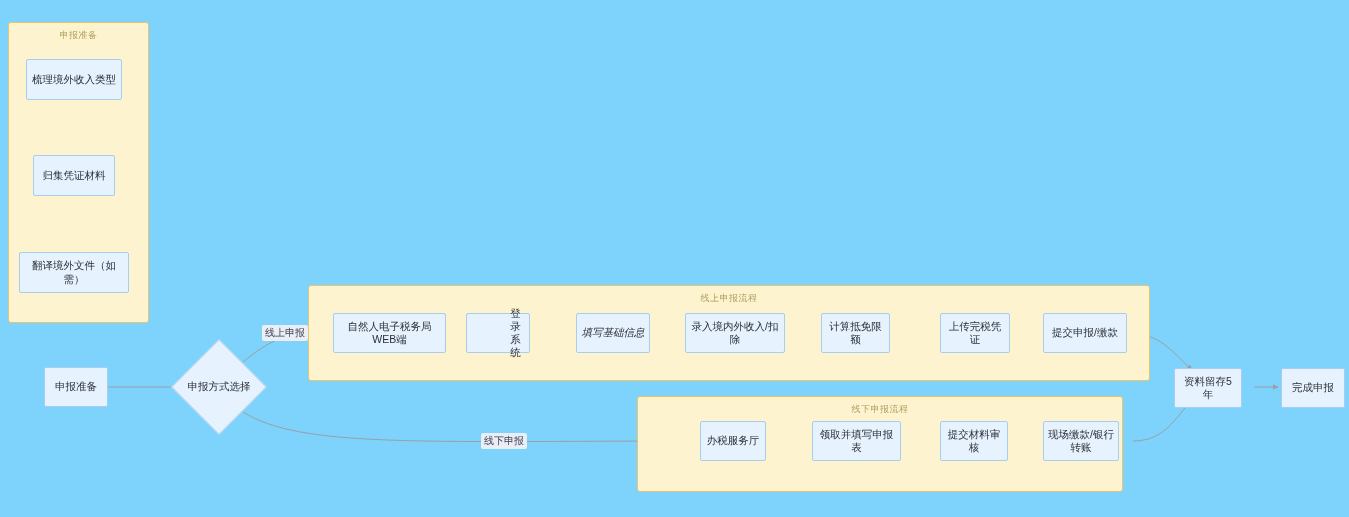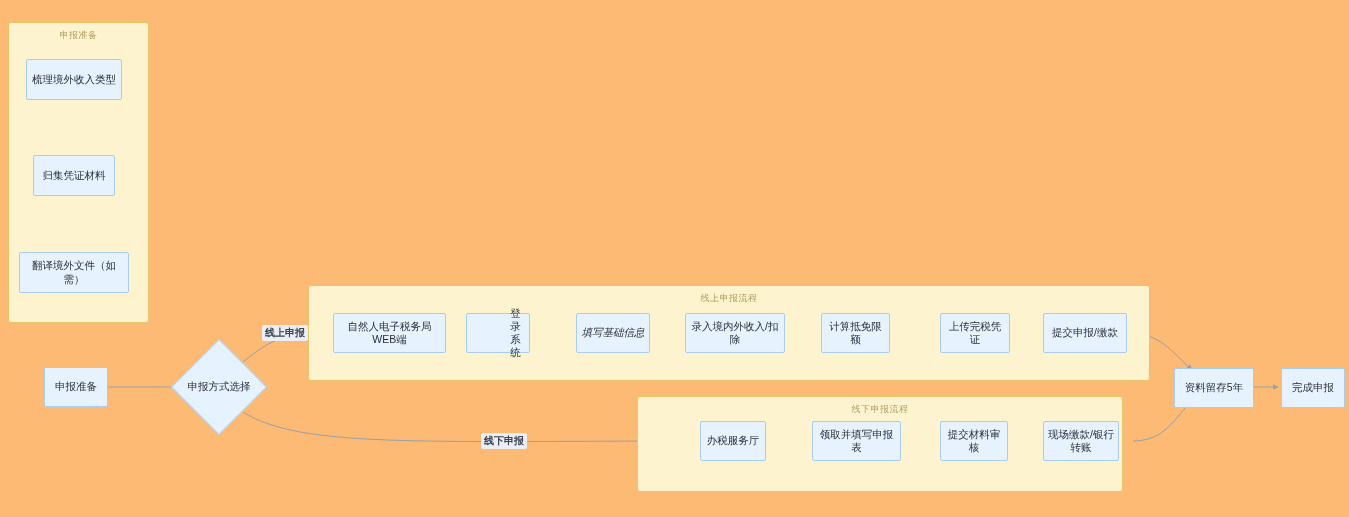--- a/index.html
+++ b/index.html
@@ -5,21 +5,21 @@
   * { box-sizing: border-box; }
   html, body {
     margin: 0; padding: 0;
     background: #f7f9fc;
     font-family: "Liberation Sans", "DejaVu Sans", sans-serif;
   }
   #canvas {
     position: relative;
     width: 1349px;
     height: 517px;
-    background: #fdba74;
+    background: #7dd3fc;
     overflow: hidden;
   }
   svg.edges {
     position: absolute;
     left: 0; top: 0;
     width: 1349px; height: 517px;
     pointer-events: none;
   }
   .group-box {
     position: absolute;
@@ -74,21 +74,20 @@
     white-space: nowrap;
   }
   .edge-label {
     position: absolute;
     font-size: 10px;
     color: #3b4252;
     background: #eceef6;
     padding: 1px 3px;
     border-radius: 2px;
     white-space: nowrap;
-    font-weight: bold;
   }
 </style>
 </head>
 <body>
 
 <div id="canvas">
 
   <svg class="edges" viewBox="0 0 1349 517">
     <defs>
       <marker id="arrow" viewBox="0 0 10 10" refX="9" refY="5" markerWidth="6" markerHeight="6" orient="auto-start-reverse">
@@ -191,20 +190,20 @@
   <div class="node" style="left:812px; top:421px; width:89px; height:40px;">
     <span>领取并填写申报表</span>
   </div>
   <div class="node" style="left:940px; top:421px; width:68px; height:40px;">
     <span>提交材料审核</span>
   </div>
   <div class="node" style="left:1043px; top:421px; width:76px; height:40px;">
     <span>现场缴款/银行转账</span>
   </div>
 
-  <div class="node" style="left:1174px; top:368px; width:80px; height:40px;">
+  <div class="node" style="left:1174px; top:368px; width:68px; height:40px;">
     <span>资料留存5年</span>
   </div>
   <div class="node" style="left:1281px; top:368px; width:64px; height:40px;">
     <span>完成申报</span>
   </div>
 
 </div>
 
 </body></html>

